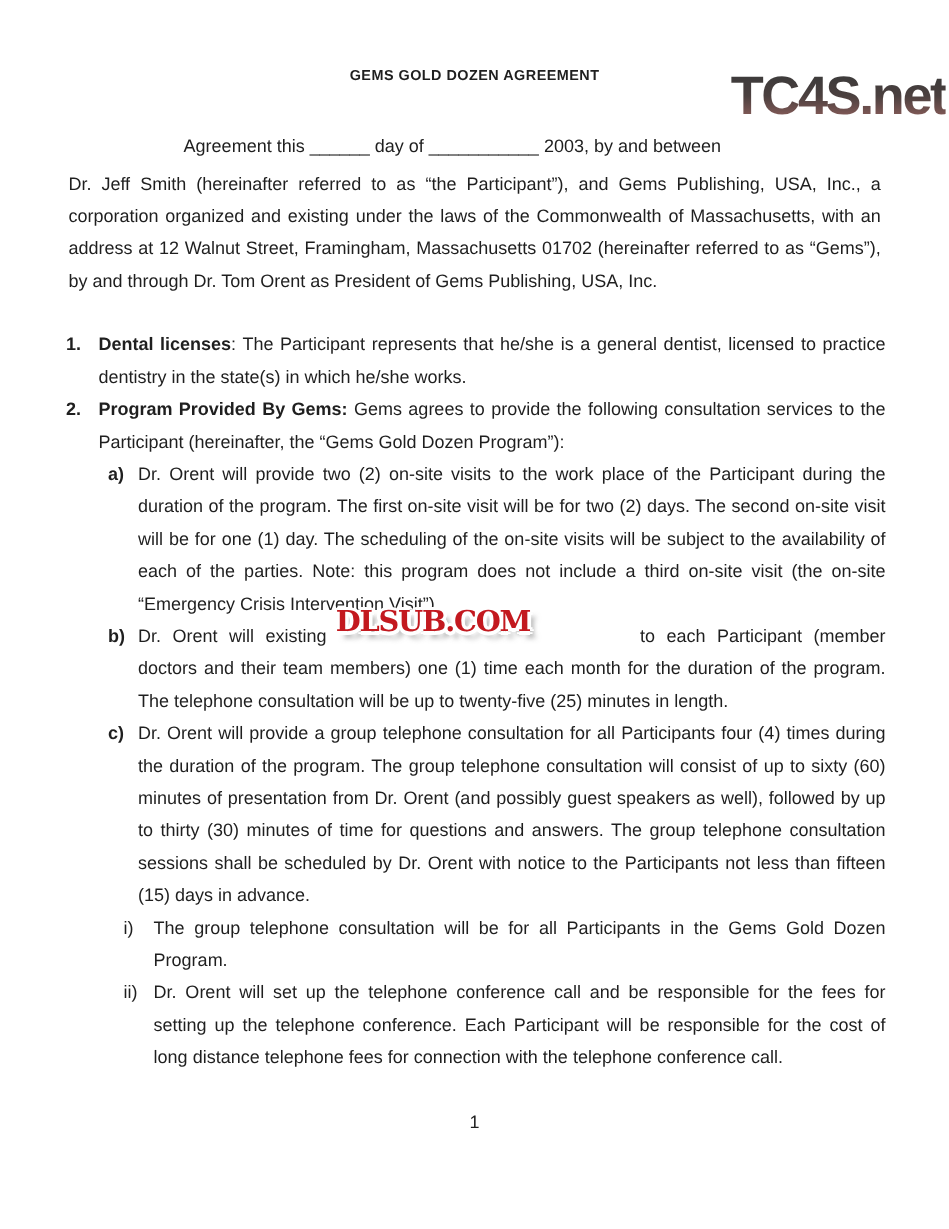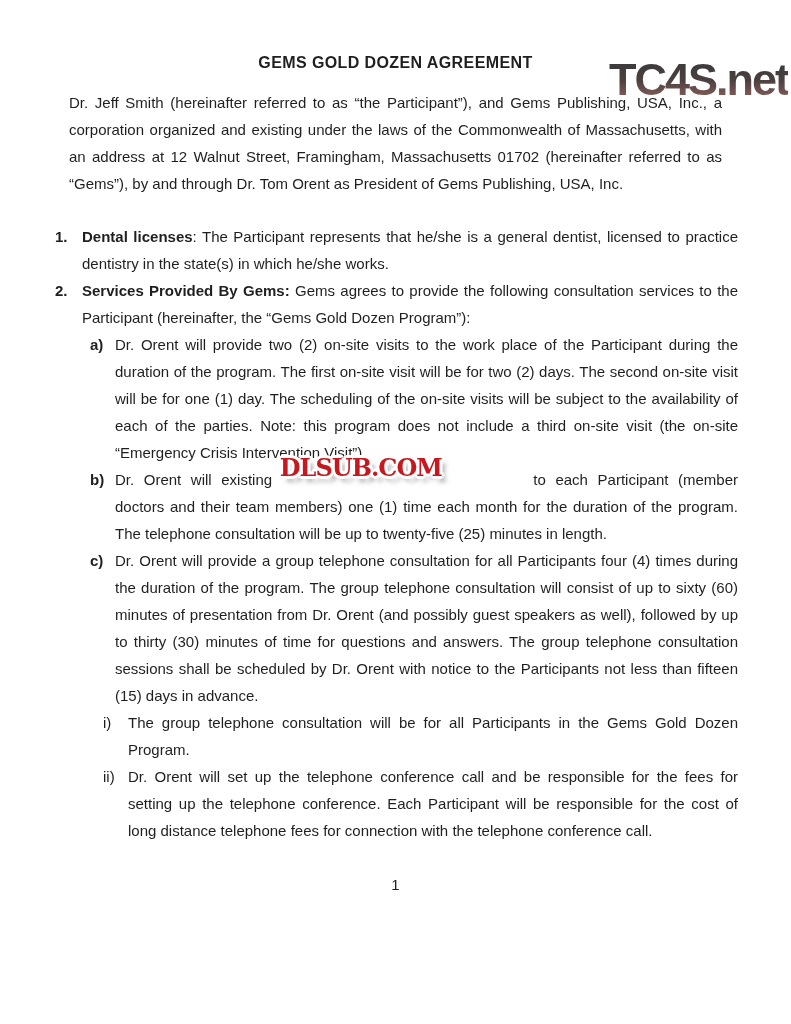--- a/index.html
+++ b/index.html
@@ -34,29 +34,29 @@
     color: var(--dlsub_red, #c3191f);
     text-shadow:
       -2px -2px 0 #ffffff, 2px -2px 0 #ffffff, -2px 2px 0 #ffffff, 2px 2px 0 #ffffff,
       0 -3px 0 #ffffff, 0 3px 0 #ffffff, -3px 0 0 #ffffff, 3px 0 0 #ffffff,
       5px 6px 4px rgba(110,110,110,0.55);
   }
 
   
   .title {
     margin: 53px 0 0 0;
-    font-size: 16px; line-height: 20px; font-weight: bold;
+    font-size: 12px; line-height: 20px; font-weight: bold;
     letter-spacing: 0.4px; text-align: center;
   }
   .body-text {
     margin: 0 53px; width: 685px;
     font-size: 15px; line-height: 27px;
   }
   .intro-line1 { margin: 36px 0 0 100px; }
-  .para { margin: 16px; text-align: justify; }
+  .para { margin: 4px; text-align: justify; }
   .list { margin-top: 26px; }
   .li { display: flex; }
   .li .content { flex: 1 1 auto; text-align: justify; }
   .l1 { padding-left: 2px; }
   .l1 > .marker { flex: 0 0 27px; font-weight: bold; }
   .l2 { margin-left: 37px; }
   .l2 > .marker { flex: 0 0 25px; font-weight: bold; }
   .l3 { margin-left: 50px; }
   .l3 > .marker { flex: 0 0 25px; font-weight: normal; }
   .lead { font-weight: bold; }
@@ -66,33 +66,34 @@
 <body>
 
 <div class="page">
 
   <div class="wm-tc4s">TC4S.net</div>
 
   <h1 class="title">GEMS GOLD DOZEN AGREEMENT</h1>
 
   <div class="body-text">
 
+    <p class="intro-line1">Agreement this ______ day of ___________ 2003, by and between</p>
 
     <p class="para">Dr. Jeff Smith (hereinafter referred to as “the Participant”), and Gems Publishing, USA, Inc., a corporation organized and existing under the laws of the Commonwealth of Massachusetts, with an address at 12 Walnut Street, Framingham, Massachusetts 01702 (hereinafter referred to as “Gems”), by and through Dr. Tom Orent as President of Gems Publishing, USA, Inc.</p>
 
     <div class="list">
 
       <div class="li l1">
         <span class="marker">1.</span>
         <div class="content"><span class="lead">Dental licenses</span><span>: The Participant represents that he/she is a general dentist, licensed to practice dentistry in the state(s) in which he/she works.</span></div>
       </div>
 
       <div class="li l1">
         <span class="marker">2.</span>
-        <div class="content"><span class="lead">Services Provided By Gems:</span><span> Gems agrees to provide the following consultation services to the Participant (hereinafter, the “Gems Gold Dozen Program”):</span></div>
+        <div class="content"><span class="lead">Program Provided By Gems:</span><span> Gems agrees to provide the following consultation services to the Participant (hereinafter, the “Gems Gold Dozen Program”):</span></div>
       </div>
 
       <div class="li l2">
         <span class="marker">a)</span>
         <div class="content">Dr. Orent will provide two (2) on-site visits to the work place of the Participant during the duration of the program.  The first on-site visit will be for two (2) days.  The second on-site visit will be for one (1) day.  The scheduling of the on-site visits will be subject to the availability of each of the parties.  Note:  this program does not include a third on-site visit (the on-site “Emergency Crisis Intervention Visit”).</div>
       </div>
 
       <div class="li l2">
         <span class="marker">b)</span>
         <div class="content"><span>Dr. Orent will existing</span>

